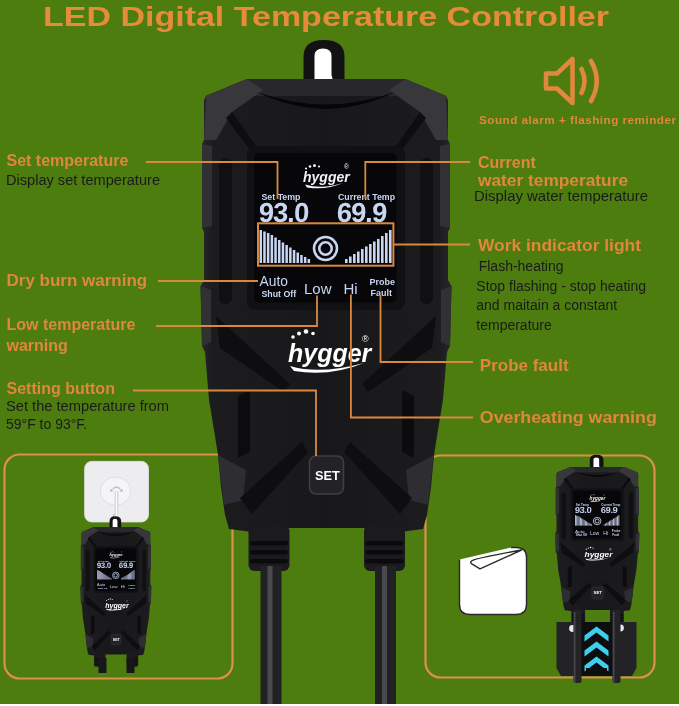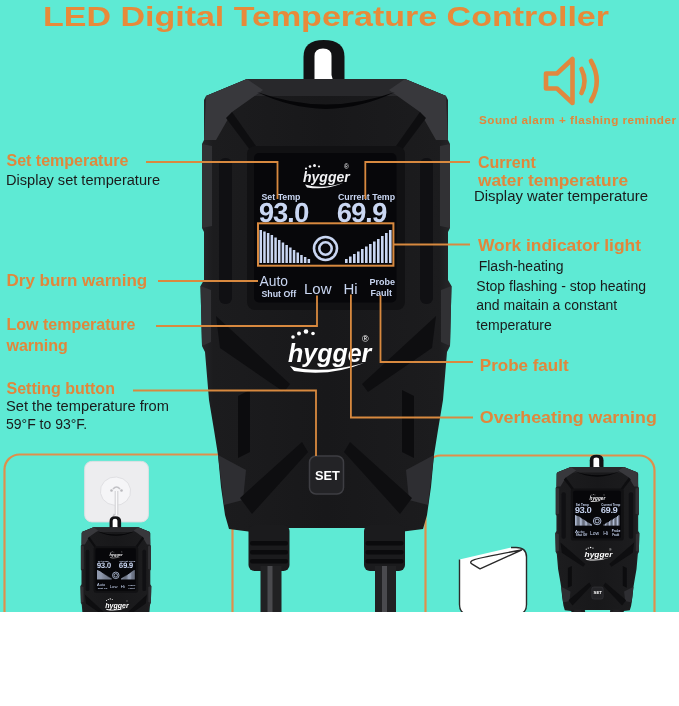--- a/index.html
+++ b/index.html
@@ -1,16 +1,16 @@
 <!DOCTYPE html>
 <html><head>
 <meta charset="utf-8">
 <style>
 html,body{margin:0;padding:0;background:#fff;}
-#stage{position:relative;width:679px;height:612px;overflow:hidden;background:#5eead4;
+#stage{position:relative;width:679px;height:704px;overflow:hidden;background:#4d7c0f;
 font-family:"Liberation Sans",sans-serif;}
 svg{position:absolute;left:0;top:0;}
 text{font-family:"Liberation Sans",sans-serif;}
 </style>
 </head>
 <body>
 <div id="stage">
 <svg width="679" height="706" viewBox="0 0 679 706">
 <defs>
 <linearGradient id="bodyg" x1="0" y1="0" x2="1" y2="0">

